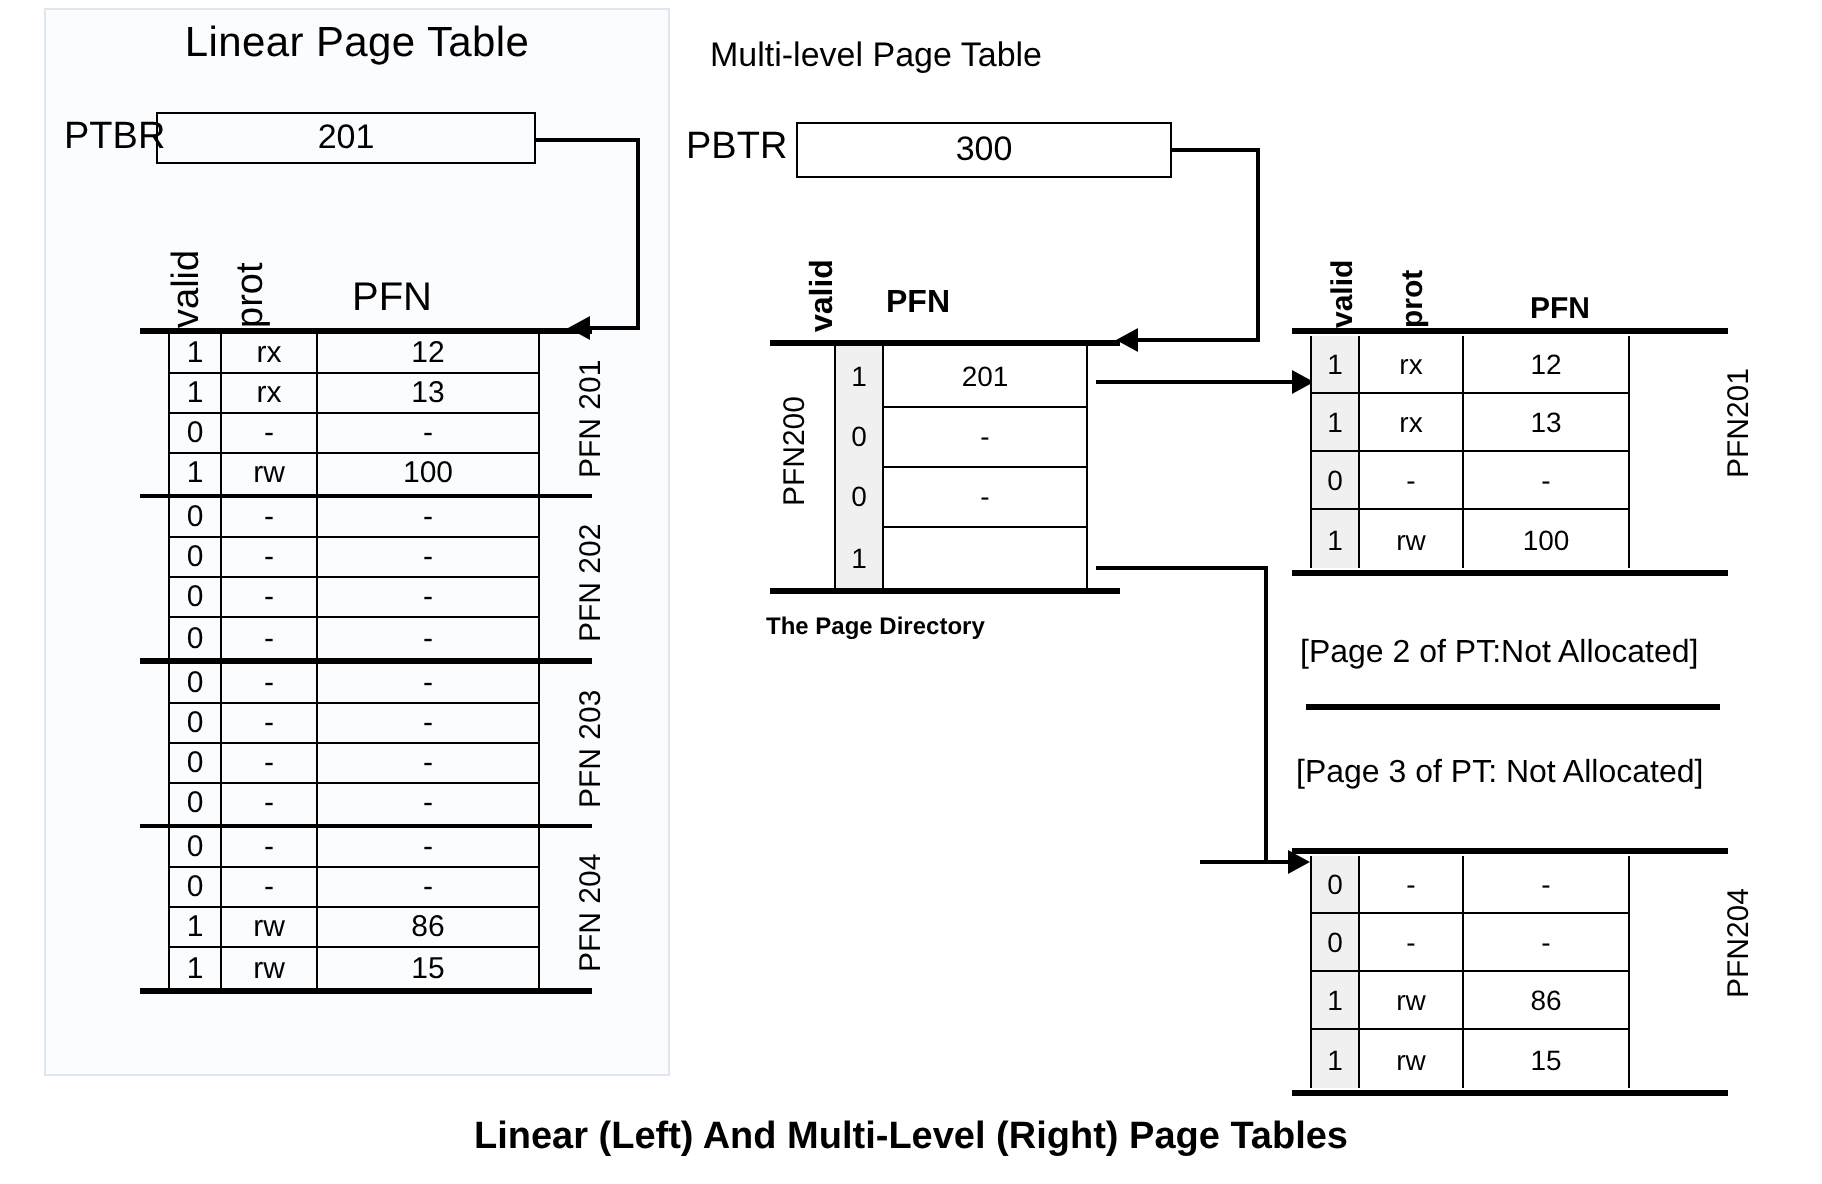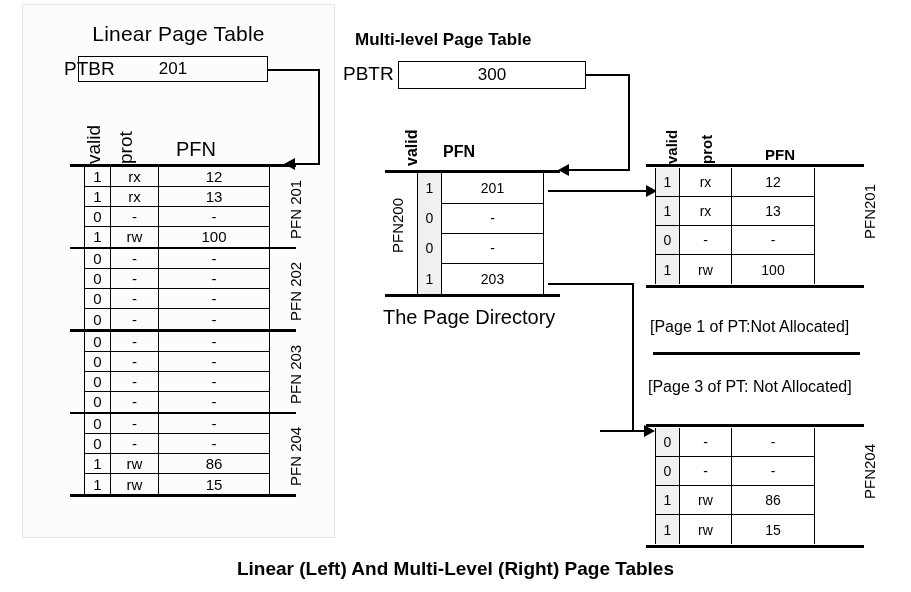--- a/index.html
+++ b/index.html
@@ -11,23 +11,23 @@
   }
   .abs{position:absolute;}
 
   
   #left-panel{
     left:22px;top:4px;width:313px;height:534px;
     background:#fbfcfe;border:1px solid #dfe6f0;box-sizing:border-box;
   }
   #linear-title{
     left:22px;top:10px;width:313px;text-align:center;
-    font-size:21px;letter-spacing:.2px;margin-top:12px;
-  }
-  #ptbr-label{left:32px;top:58px;font-size:19px;margin-left:32px;}
+    font-size:21px;letter-spacing:.2px;
+  }
+  #ptbr-label{left:32px;top:58px;font-size:19px;}
   #ptbr-box{
     left:78px;top:56px;width:190px;height:26px;
     border:1.5px solid #000;box-sizing:border-box;
     font-size:17px;display:flex;align-items:center;justify-content:center;
   }
 
   
   .vtext{
     writing-mode:vertical-rl;transform:rotate(180deg);
     white-space:nowrap;line-height:1;
@@ -49,21 +49,21 @@
   }
   .lt-row .c-valid{width:26px;border-right:1.5px solid #000;}
   .lt-row .c-prot{width:48px;border-right:1.5px solid #000;}
   .lt-row .c-pfn{flex:1;}
   .lt-row.thin{border-bottom:1px solid #000;}
 
   .lt-grp-label{font-size:15px;}
   .lt-grp-tick{position:absolute;left:284px;width:12px;height:2.5px;background:#000;}
 
   
-  #multi-title{left:355px;top:30px;font-size:17px;font-weight:bold;}
+  #multi-title{left:355px;top:18px;font-size:17px;font-weight:normal;}
   #pbtr-label{left:343px;top:63px;font-size:19px;}
   #pbtr-box{
     left:398px;top:61px;width:188px;height:28px;
     border:1.5px solid #000;box-sizing:border-box;
     font-size:17px;display:flex;align-items:center;justify-content:center;
   }
 
   #md-head-valid{left:404px;top:118px;height:48px;font-size:16px;font-weight:bold;}
   #md-head-pfn{left:443px;top:143px;font-size:16px;font-weight:bold;}
 
@@ -72,21 +72,21 @@
   .md-row{
     position:absolute;left:417px;width:127px;height:31px;box-sizing:border-box;
     border-left:1.5px solid #000;border-right:1.5px solid #000;
     display:flex;font-size:14px;
   }
   .md-row>div{display:flex;align-items:center;justify-content:center;box-sizing:border-box;}
   .md-row .c-valid{width:24px;background:#f0f0f0;border-right:1.5px solid #000;}
   .md-row .c-pfn{flex:1;}
   .md-row.thin{border-bottom:1.2px solid #000;}
   #md-sidelabel{left:390px;top:198px;font-size:15px;}
-  #pagedir-caption{left:383px;top:306px;font-size:20px;font-weight:normal;}
+  #pagedir-caption{left:383px;top:306px;font-size:12px;font-weight:bold;}
 
   
   .rt-head-valid{height:48px;font-size:15px;font-weight:bold;}
   .rt-head-prot{height:42px;font-size:15px;font-weight:bold;}
   .rt-head-pfn{font-size:15px;font-weight:bold;}
   .rt-rule{position:absolute;height:3px;background:#000;}
   .rt-row{
     position:absolute;box-sizing:border-box;
     border-left:1.5px solid #000;border-right:1.5px solid #000;
     display:flex;font-size:14px;
@@ -250,21 +250,20 @@
     <div class="md-row thin" style="top: 203px;">
       <div class="c-valid">0</div>
       <div class="c-pfn">-</div>
     </div>
     <div class="md-row thin" style="top: 233px;">
       <div class="c-valid">0</div>
       <div class="c-pfn">-</div>
     </div>
     <div class="md-row" style="top: 263px;">
       <div class="c-valid">1</div>
-      <div class="c-pfn">203</div>
     </div>
   </div>
 <div class="abs vtext" id="md-sidelabel">PFN200</div>
 <div class="abs" id="pagedir-caption">The Page Directory</div>
 
 <div class="ln" style="left:548px;top:190px;width:100px;height:1.8px;"></div>
 <div class="ah ah-right" style="left:646px;top:185px;"></div>
 
 <div class="ln" style="left:548px;top:283px;width:86px;height:1.8px;"></div>
 <div class="ln" style="left:632px;top:283px;width:1.8px;height:149px;"></div>
@@ -314,18 +313,18 @@
       <div class="c-prot">rw</div>
       <div class="c-pfn">86</div>
     </div>
     <div class="rt-row" style="left: 655px; top: 515px; width: 160px; height: 29px;">
       <div class="c-valid">1</div>
       <div class="c-prot">rw</div>
       <div class="c-pfn">15</div>
     </div>
     <div class="rt-rule" style="left: 646px; top: 545px; width: 218px;"></div>
     <div class="abs vtext rt-sidelabel" style="left: 862px; top: 444px;">PFN204</div>
-    <div class="abs na-note" style="left: 650px; top: 318px;">[Page 1 of PT:Not Allocated]</div>
+    <div class="abs na-note" style="left: 650px; top: 318px;">[Page 2 of PT:Not Allocated]</div>
     <div class="na-rule" style="left: 653px; top: 352px; width: 207px;"></div>
     <div class="abs na-note" style="left: 648px; top: 378px;">[Page 3 of PT: Not Allocated]</div>
   </div>
 
 <div class="abs" id="figure-caption">Linear (Left) And Multi-Level (Right) Page Tables</div>
 
 </body></html>

